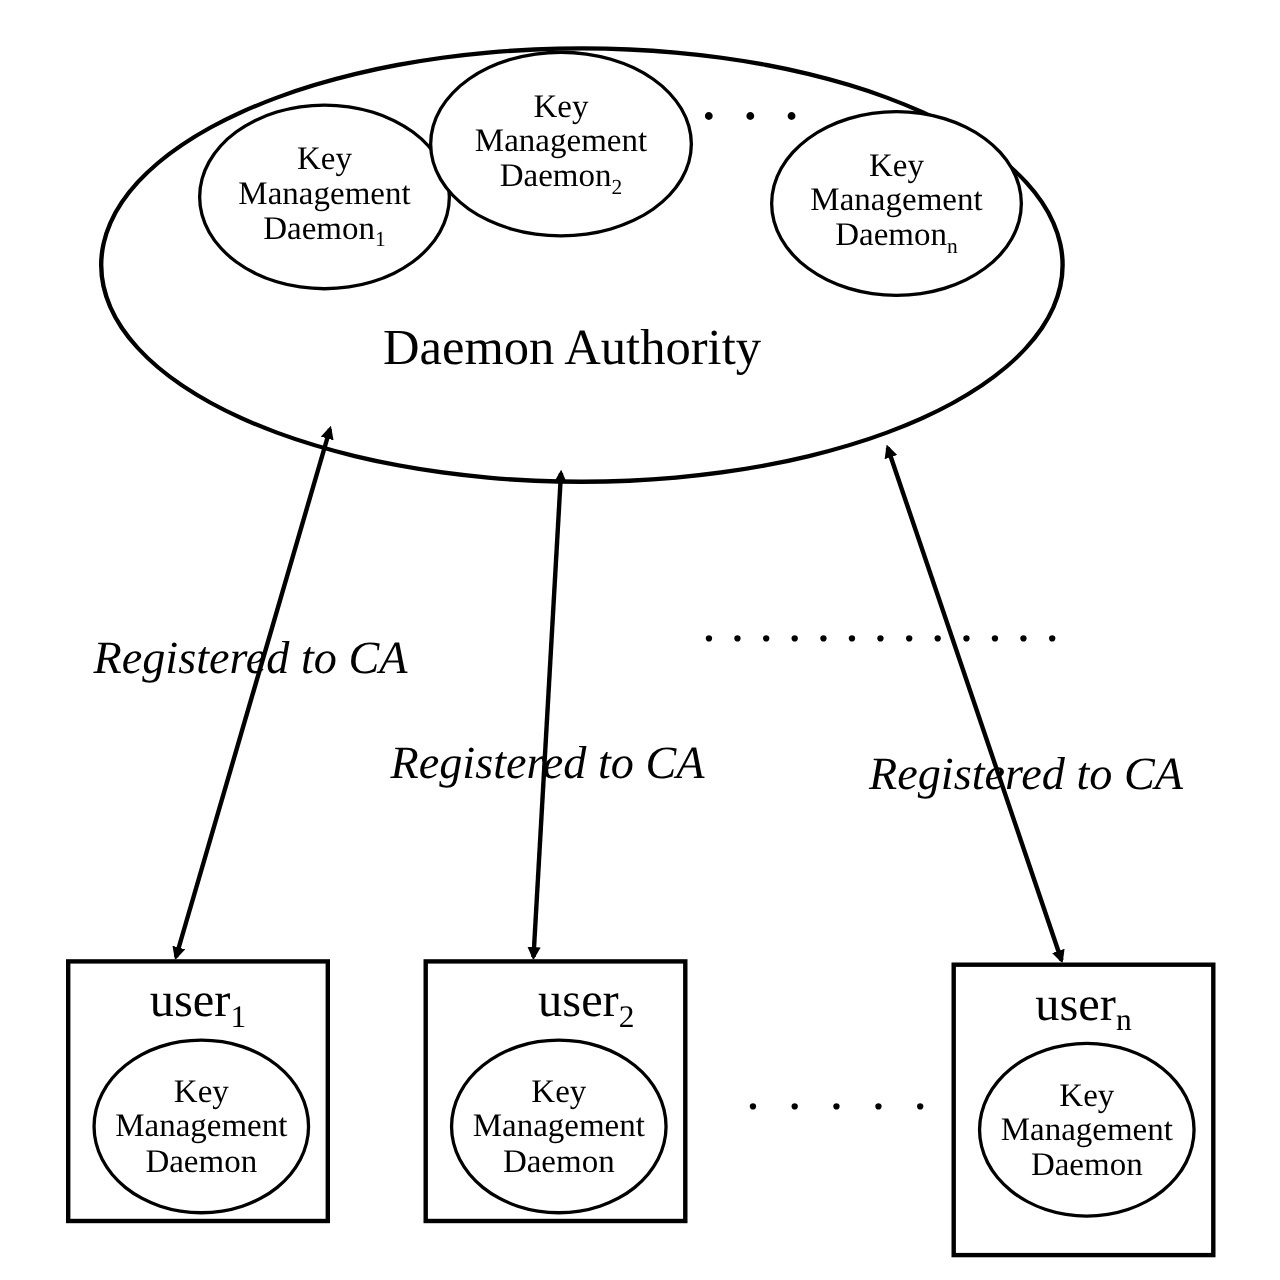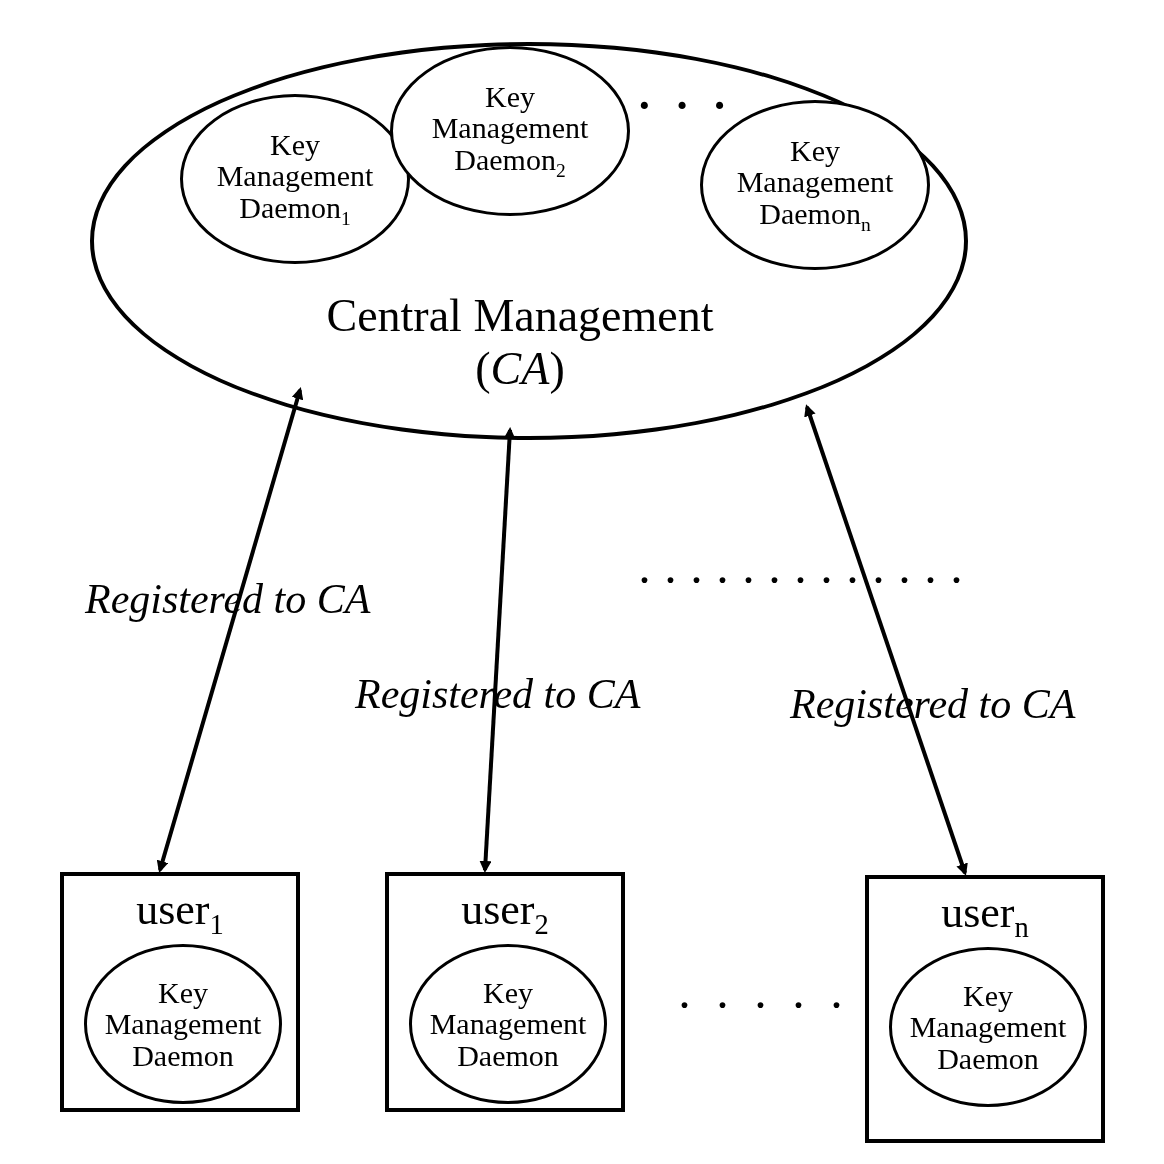--- a/index.html
+++ b/index.html
@@ -110,24 +110,21 @@
     <line x1="160" y1="870" x2="300" y2="390" stroke="#000" stroke-width="4" marker-end="url(#arrowhead)" marker-start="url(#arrowheadRev)"></line>
 
     <line x1="485" y1="870" x2="510" y2="430" stroke="#000" stroke-width="4" marker-end="url(#arrowhead)" marker-start="url(#arrowheadRev)"></line>
 
     <line x1="965" y1="873" x2="807" y2="407" stroke="#000" stroke-width="4" marker-end="url(#arrowhead)" marker-start="url(#arrowheadRev)"></line>
   </svg>
 
   <div class="abs ca-ellipse" style="left:90px; top:42px; width:870px; height:390px;"></div>
 
   <div class="abs ca-title" style="left:260px; top:290px; width:520px;">
-    <div>Central Management</div>
-    <div>
-      <span>(</span><span class="ital">CA</span><span>)</span>
-    </div>
+    <div>Daemon Authority</div>
   </div>
 
   <div class="abs daemon-ellipse" style="left:180px; top:94px; width:230px; height:170px;">
     <div class="daemon-text">
       <span>Key</span><br>
       <span>Management</span><br>
       <span>Daemon</span><span class="sub">1</span>
     </div>
   </div>
 
@@ -161,21 +158,21 @@
     </div>
     <div class="user-daemon" style="left:20px; top:68px; width:198px; height:160px;">
       <div>
         <span>Key</span><br>
         <span>Management</span><br>
         <span>Daemon</span>
       </div>
     </div>
   </div>
 
-  <div class="abs user-box" style="left:385px; top:872px; width:240px; height:240px;">
+  <div class="abs user-box" style="left:385px; top:872px; width:240px; height:240px;padding-left:28px;">
     <div class="user-title" style="top:8px;">
       <span>user</span><span class="sub">2</span>
     </div>
     <div class="user-daemon" style="left:20px; top:68px; width:198px; height:160px;">
       <div>
         <span>Key</span><br>
         <span>Management</span><br>
         <span>Daemon</span>
       </div>
     </div>

